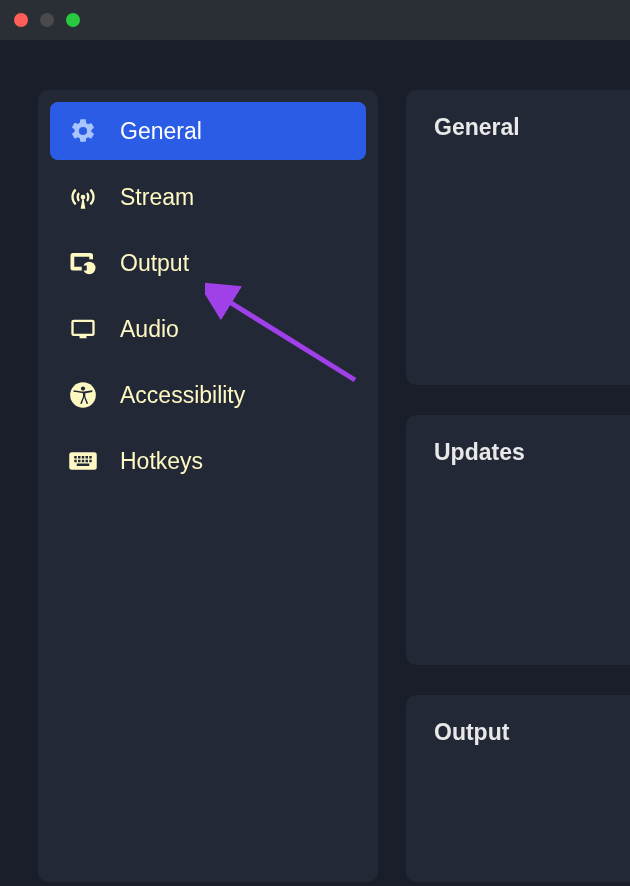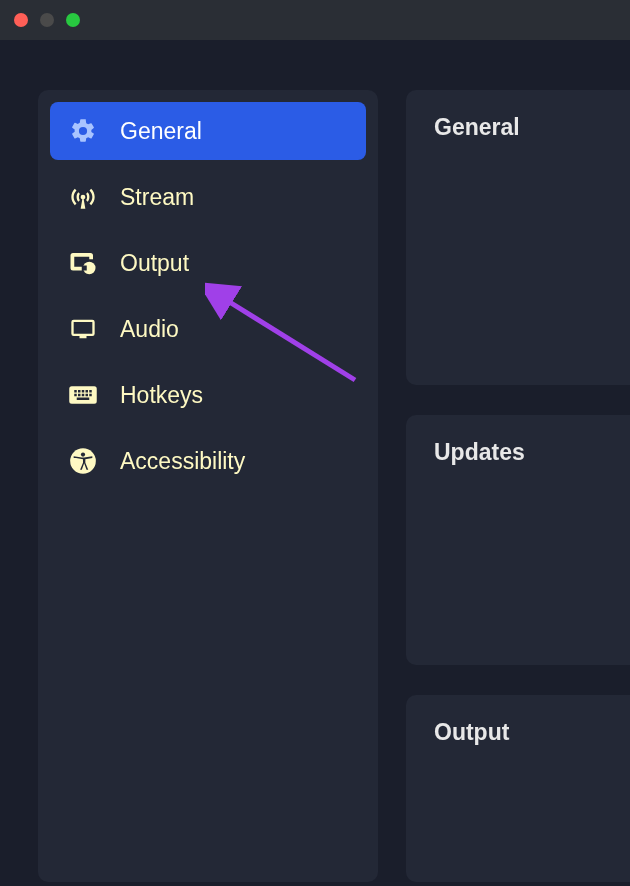--- a/index.html
+++ b/index.html
@@ -141,36 +141,36 @@
       <span class="icon">
         <svg width="28" height="28" viewBox="0 0 24 24">
             <path d="M20 4H4a2 2 0 0 0-2 2v10a2 2 0 0 0 2 2h5v2h6v-2h5a2 2 0 0 0 2-2V6a2 2 0 0 0-2-2zm0 12H4V6h16v10z"></path>
           </svg>
       </span>
       <span>Audio</span>
     </div>
 
     <div class="sidebar-item">
       <span class="icon">
-        <svg width="30" height="24" viewBox="0 0 24 18">
-            <path d="M21 2H3a2 2 0 0 0-2 2v10a2 2 0 0 0 2 2h18a2 2 0 0 0 2-2V4a2 2 0 0 0-2-2zM5 5h2v2H5V5zm0 3h2v2H5V8zm3-3h2v2H8V5zm0 3h2v2H8V8zm3-3h2v2h-2V5zm0 3h2v2h-2V8zm3-3h2v2h-2V5zm0 3h2v2h-2V8zm3-3h2v2h-2V5zm0 3h2v2h-2V8zM7 11h10v2H7v-2z"></path>
-          </svg>
-      </span>
-      <span>Hotkeys</span>
-    </div>
-
-    <div class="sidebar-item">
-      <span class="icon">
         <svg width="28" height="28" viewBox="0 0 24 24">
             <circle cx="12" cy="12" r="11"></circle>
             <circle cx="12" cy="6.5" r="1.8" fill="#232836"></circle>
             <path fill="#232836" d="M6 9.5l6 1v3l-2.5 6h1.5L13 14h.0l2 5.5h1.5L14 13.5v-3l6-1v-1.5l-7 1h-2l-7-1V9.5z"></path>
           </svg>
       </span>
       <span>Accessibility</span>
+    </div>
+
+    <div class="sidebar-item">
+      <span class="icon">
+        <svg width="30" height="24" viewBox="0 0 24 18">
+            <path d="M21 2H3a2 2 0 0 0-2 2v10a2 2 0 0 0 2 2h18a2 2 0 0 0 2-2V4a2 2 0 0 0-2-2zM5 5h2v2H5V5zm0 3h2v2H5V8zm3-3h2v2H8V5zm0 3h2v2H8V8zm3-3h2v2h-2V5zm0 3h2v2h-2V8zm3-3h2v2h-2V5zm0 3h2v2h-2V8zm3-3h2v2h-2V5zm0 3h2v2h-2V8zM7 11h10v2H7v-2z"></path>
+          </svg>
+      </span>
+      <span>Hotkeys</span>
     </div>
 
 
   </div>
 
   <div class="panels">
     <div class="panel general">
       <div class="panel-title">General</div>
     </div>
     <div class="panel updates">

